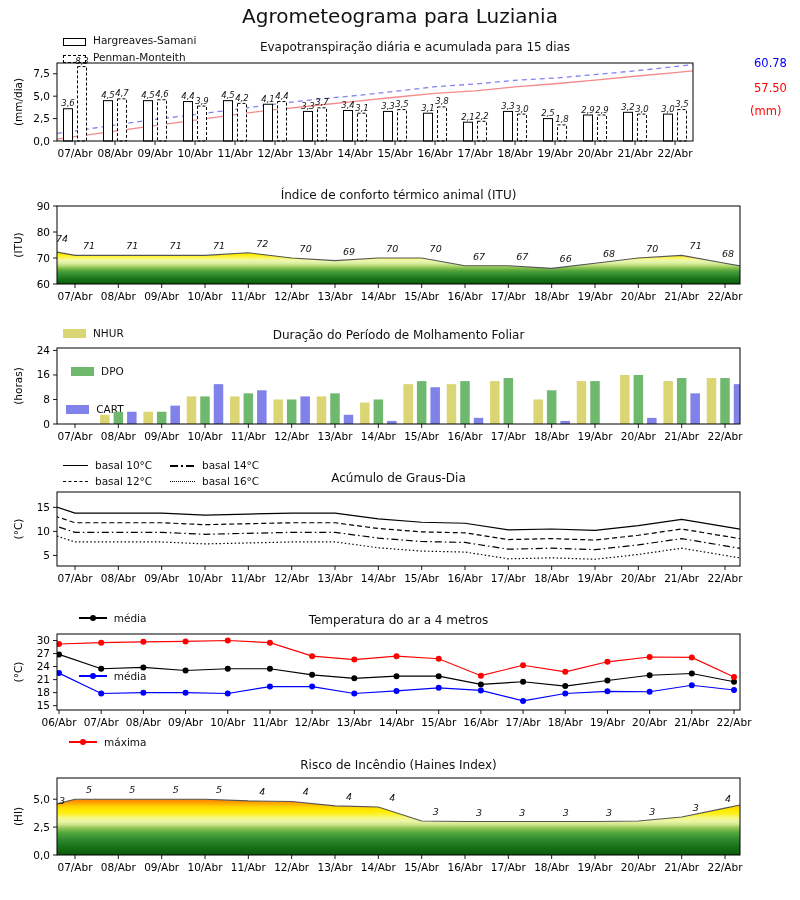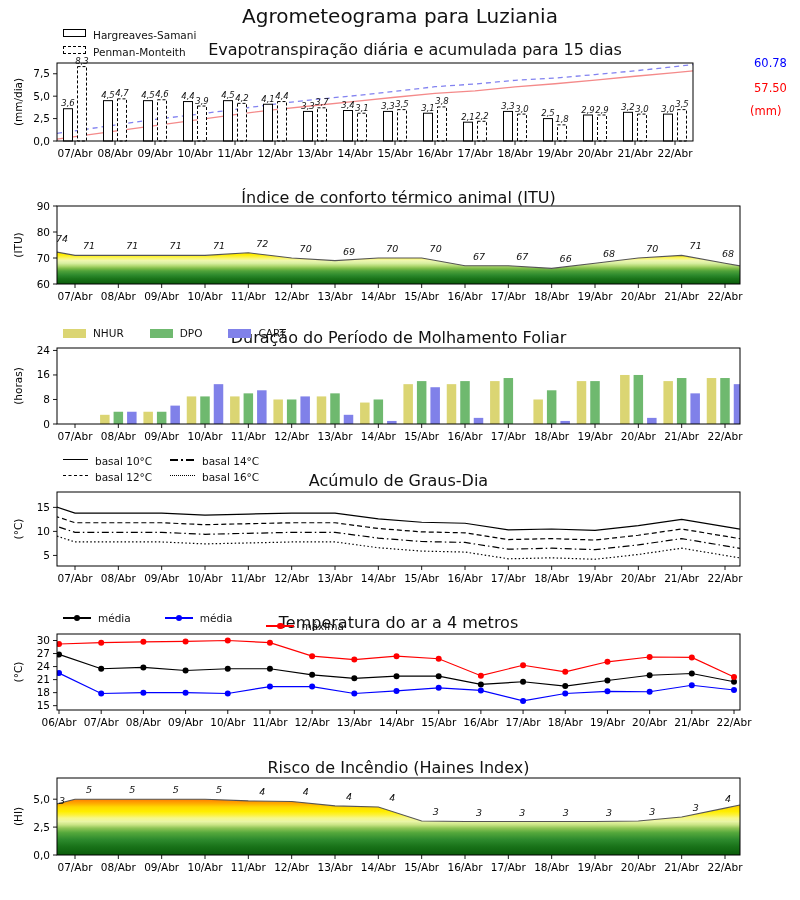--- a/index.html
+++ b/index.html
@@ -1,29 +1,29 @@
 <!DOCTYPE html>
 <html><head>
 <meta charset="utf-8">
 <style>
   html,body{margin:0;padding:0;background:#fff;}
   #fig{position:relative;width:800px;height:900px;background:#ffffff;
        font-family:"DejaVu Sans",sans-serif;color:#111;overflow:hidden;}
   .main-title{position:absolute;top:4px;left:0;width:100%;text-align:center;
        font-size:20px;color:#111;}
-  .ctitle{position:absolute;text-align:center;font-size:16px;color:#111;white-space:nowrap;}
+  .ctitle{position:absolute;text-align:center;font-size:12px;color:#111;white-space:nowrap;}
   svg.chart{position:absolute;left:0;}
   svg text{font-family:"DejaVu Sans",sans-serif;}
   .tick{font-size:10.5px;fill:#000;}
   .ylab{font-size:10.5px;fill:#000;}
   .vlab{font-size:8.5px;font-style:italic;fill:#111;}
   .alab{font-size:9.5px;font-style:italic;fill:#111;}
   .legend{position:absolute;font-size:10.5px;}
-  .lrow{display:flex;align-items:flex-start;gap:7px;height:17px;}
-  .hlegend{position:absolute;display:flex;align-items:flex-start;font-size:10.5px;}
+  .lrow{display:flex;align-items:flex-end;gap:7px;height:17px;}
+  .hlegend{position:absolute;display:flex;align-items:flex-end;font-size:10.5px;flex-direction:column;}
   .litem{display:flex;align-items:center;gap:7px;}
   .swr{width:23px;height:8px;border:1.2px solid #000;background:#fff;box-sizing:border-box;display:inline-block;}
   .swr.dash{border-style:dashed;}
   .swf{width:23px;height:9px;display:inline-block;}
   .lw{position:relative;width:28px;height:9px;display:inline-block;}
   .lw .l{position:absolute;left:0;right:0;top:3.7px;height:1.6px;background:currentColor;}
   .lw .d{position:absolute;left:11px;top:1.2px;width:6.4px;height:6.4px;border-radius:50%;background:currentColor;}
   .ls{width:25px;height:10px;display:inline-block;position:relative;}
   .ls::before{content:"";position:absolute;left:0;right:0;top:4.2px;}
   .ls-solid::before{border-top:1.4px solid #000;}
@@ -457,21 +457,21 @@
         <text class="tick" x="638.3333333333334" y="102" text-anchor="middle">20/Abr</text>
         <line x1="681.6666666666667" x2="681.6666666666667" y1="86" y2="90" stroke="#000" stroke-width="0.9"></line>
         <text class="tick" x="681.6666666666667" y="102" text-anchor="middle">21/Abr</text>
         <line x1="725" x2="725" y1="86" y2="90" stroke="#000" stroke-width="0.9"></line>
         <text class="tick" x="725" y="102" text-anchor="middle">22/Abr</text>
         <text class="ylab" x="22" y="49" text-anchor="middle" transform="rotate(-90 22 49)">(°C)</text>
       </g>
     </svg>
 
   <div class="ctitle" style="left:57px;top:613px;width:683px">Temperatura do ar a 4 metros</div>
-  <div class="hlegend" style="left:63px;top:612px;gap:34px">
+  <div class="hlegend" style="left:69px;top:612px;gap:46px">
     <div class="litem" style="color: rgb(0, 0, 0);">
       <span class="lw">
           <span class="l"></span>
           <span class="d"></span>
         </span>
       <span style="color:#111">média</span>
     </div>
     <div class="litem" style="color: rgb(0, 0, 255);">
       <span class="lw">
           <span class="l"></span>

